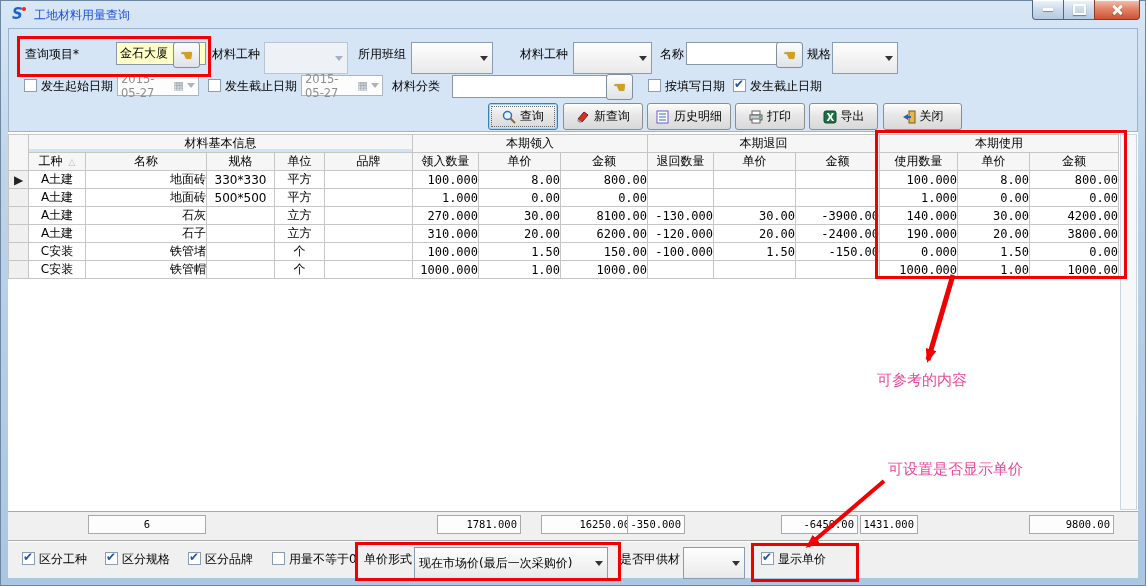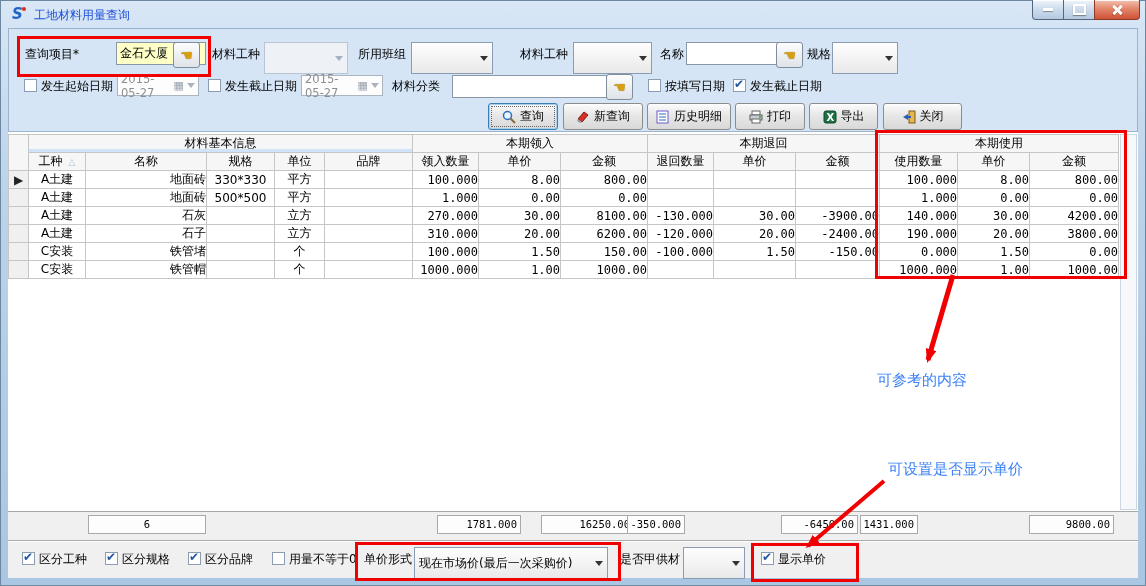--- a/index.html
+++ b/index.html
@@ -61,21 +61,21 @@
   .vscroll{position:absolute;left:1112px;top:2px;width:17px;height:376px;background:#f6f8fa;border:1px solid #ccd6e0;box-sizing:border-box}
   
   .totals{position:absolute;left:8px;top:511px;width:1130px;height:29px;background:#f0f0f0;border-top:1px solid #a8a8a8;box-sizing:border-box}
   .tbox{position:absolute;top:3px;height:19px;background:#fdfdfd;border:1px solid #a9a9a9;box-sizing:border-box;
         font-family:"DejaVu Sans Mono","Liberation Mono",monospace;font-size:10.5px;line-height:17px;text-align:right;padding-right:3px}
   .tbox.center{text-align:center;padding-right:0}
   .bottombar{position:absolute;left:8px;top:540px;width:1130px;height:38px;background:#f0f0f0;
              border-top:1px solid #ababab;box-shadow:inset 0 1px 0 #fff;box-sizing:border-box}
   
   .redbox{position:absolute;border:3px solid #f00000;pointer-events:none;z-index:40}
-  .rednote{position:absolute;color:#3b82f6;font-size:15px;z-index:41;white-space:nowrap}
+  .rednote{position:absolute;color:#ec4899;font-size:15px;z-index:41;white-space:nowrap}
   .overlay{position:absolute;left:0;top:0;z-index:42;pointer-events:none}
 </style>
 </head>
 <body>
 
 <div class="win">
 
   <div class="titlebar">
     <span class="appico">
       <svg width="18" height="18" viewBox="0 0 18 18">

